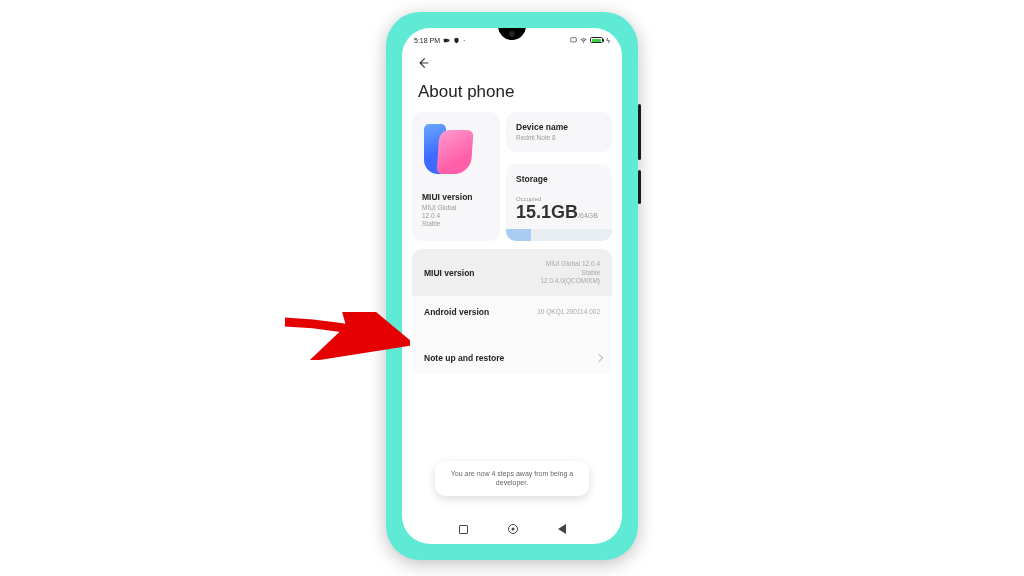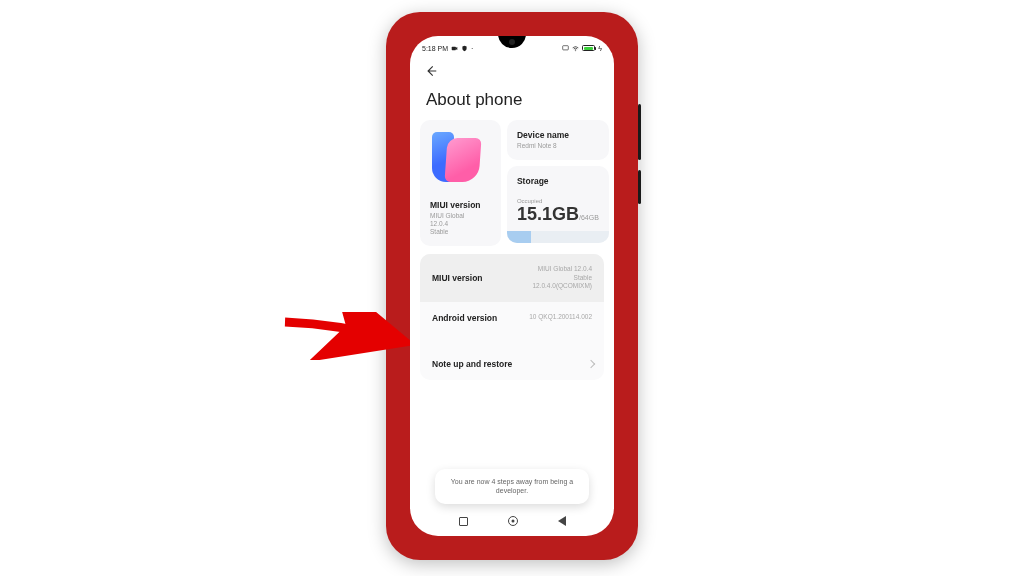--- a/index.html
+++ b/index.html
@@ -9,23 +9,23 @@
     background: #fff;
     font-family: -apple-system, "Helvetica Neue", Arial, sans-serif;
     position: relative;
     overflow: hidden;
   }
   
   .phone {
     position: absolute;
     left: 386px; top: 12px;
     width: 252px; height: 548px;
-    background: #b91c1c;
+    background: #5eead4;
     border-radius: 34px;
-    padding: 24px;
+    padding: 16px;
     box-shadow: 0 4px 18px rgba(0,0,0,.25);
   }
   .side-btn {
     position: absolute; right: -3px; width: 3px; background:#1a1a1a; border-radius: 2px;
   }
   .side-btn.vol { top: 92px; height: 56px; }
   .side-btn.pwr { top: 158px; height: 34px; }
   .screen {
     width: 100%; height: 100%;
     background: #fff;
@@ -64,21 +64,21 @@
     padding: 8px 16px 10px 16px;
     font-size: 17px; font-weight:400; color:#222;
   }
   
   .content { padding: 0 10px; }
   .cards { display:flex; gap:6px; }
   .card {
     background:#f7f7f9; border-radius:10px; padding:10px 10px;
   }
   .card.left-c { flex: 0 0 44%; display:flex; flex-direction:column; }
-  .cards-right { flex:1; display:flex; flex-direction:column; gap:6px; }
+  .cards-right { flex:1; display:flex; flex-direction:column; gap:12px; }
   .card h4 { font-size:8.5px; font-weight:600; color:#222; }
   .card .sub { font-size:6.5px; color:#9a9a9a; margin-top:2px; line-height:1.25;}
   .miui-logo {
     width: 52px; height: 52px; margin: 2px 0 16px 2px; position: relative;
   }
   .miui-logo .d1{
     position:absolute; left:0; top:0; width:22px; height:50px;
     background: linear-gradient(160deg,#6aa8ff 0%, #3d6bff 60%);
     border-radius: 5px 5px 5px 14px;
   }

